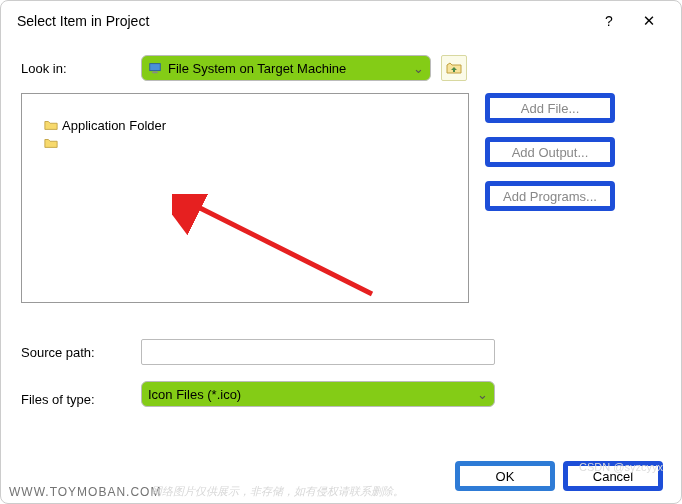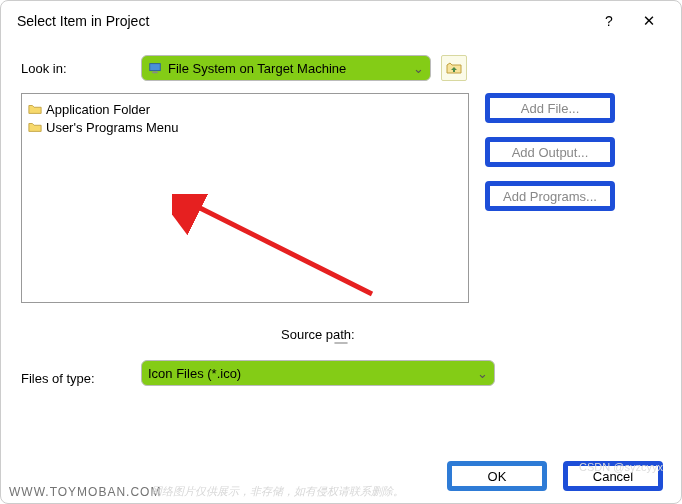--- a/index.html
+++ b/index.html
@@ -13,30 +13,30 @@
     .row { display: flex; align-items: center; margin-bottom: 12px; }
     .label { width: 120px; color: #000; }
     .combo { flex: 1; height: 26px; border: 1px solid #bbb; border-radius: 6px; display: flex; align-items: center; padding: 0 6px; background: #84cc16; }
     .combo .combo-icon { width: 14px; height: 14px; margin-right: 6px; }
     .combo .combo-text { flex: 1; }
     .combo .chev { color: #555; }
     .lookin-row .combo { max-width: 290px; }
     .up-btn { width: 26px; height: 26px; margin-left: 10px; border: 1px solid #d8d8a0; background: #fbfbe8; border-radius: 2px; display: flex; align-items: center; justify-content: center; }
     .up-btn svg { width: 16px; height: 16px; }
     .main-area { display: flex; gap: 16px; }
-    .listbox { border: 1px solid #999; width: 448px; height: 210px; padding: 6px; background: #fff; position: relative; }
+    .listbox { border: 1px solid #999; width: 448px; height: 210px; padding: 22px; background: #fff; position: relative; }
     .list-item { display: flex; align-items: center; height: 18px; cursor: pointer; }
     .list-item .folder-icon { width: 14px; height: 14px; margin-right: 4px; }
     .sidebtns { display: flex; flex-direction: column; gap: 14px; width: 130px; }
     .btn { border: 5px solid #1d4ed8; border-radius: 4px; height: 30px; background: #fff; display: flex; align-items: center; justify-content: center; color: #888; }
-    .source-row { margin-top: 24px; flex-direction: column; }
+    .source-row { margin-top: 36px; }
     .textfield { flex: 1; max-width: 354px; height: 26px; border: 1px solid #bbb; border-radius: 2px; background: #fff; padding: 0 6px; }
     .types-row { margin-top: 16px; align-items: flex-end; }
     .types-row .combo { max-width: 354px; }
-    .footer { position: absolute; bottom: 12px; right: 18px; display: flex; gap: 16px; }
+    .footer { position: absolute; bottom: 12px; right: 18px; display: flex; gap: 8px; }
     .footer .btn { width: 100px; height: 30px; color: #000; }
     .footer .ok-btn { border-color: #2e7bd6; }
     .annot-arrow { position: absolute; left: 150px; top: 100px; }
     .watermark { position: absolute; bottom: 4px; left: 8px; color: #737373; font-size: 12px; letter-spacing: 1px; }
     .watermark2 { position: absolute; bottom: 4px; left: 150px; color: #d8d8d8; font-size: 11px; font-style: italic; }
     .csdn { position: absolute; bottom: 30px; right: 18px; color: #ddd; font-size: 11px; margin-left: 20px; }
   </style>
 </head>
 <body>
 
@@ -71,21 +71,20 @@
         <div class="list-item">
           <span class="folder-icon"><svg viewBox="0 0 16 16">
                 <path d="M1 4 L5 4 L7 6 L15 6 L15 13 L1 13 Z" fill="#f7d96c" stroke="#c0a040"></path>
               </svg></span>
           <span>Application Folder</span>
         </div>
         <div class="list-item">
           <span class="folder-icon"><svg viewBox="0 0 16 16">
                 <path d="M1 4 L5 4 L7 6 L15 6 L15 13 L1 13 Z" fill="#f7d96c" stroke="#c0a040"></path>
               </svg></span>
-          <span>User's Programs Menu</span>
         </div>
         <svg class="annot-arrow" width="220" height="120">
           <defs>
               <marker id="ah" markerWidth="12" markerHeight="12" refX="2" refY="6" orient="auto">
                 <path d="M0 0 L12 6 L0 12 Z" fill="#e62020"></path>
               </marker>
             </defs>
           <line x1="200" y1="100" x2="20" y2="10" stroke="#e62020" stroke-width="5" marker-end="url(#ah)"></line>
         </svg>
       </div>

